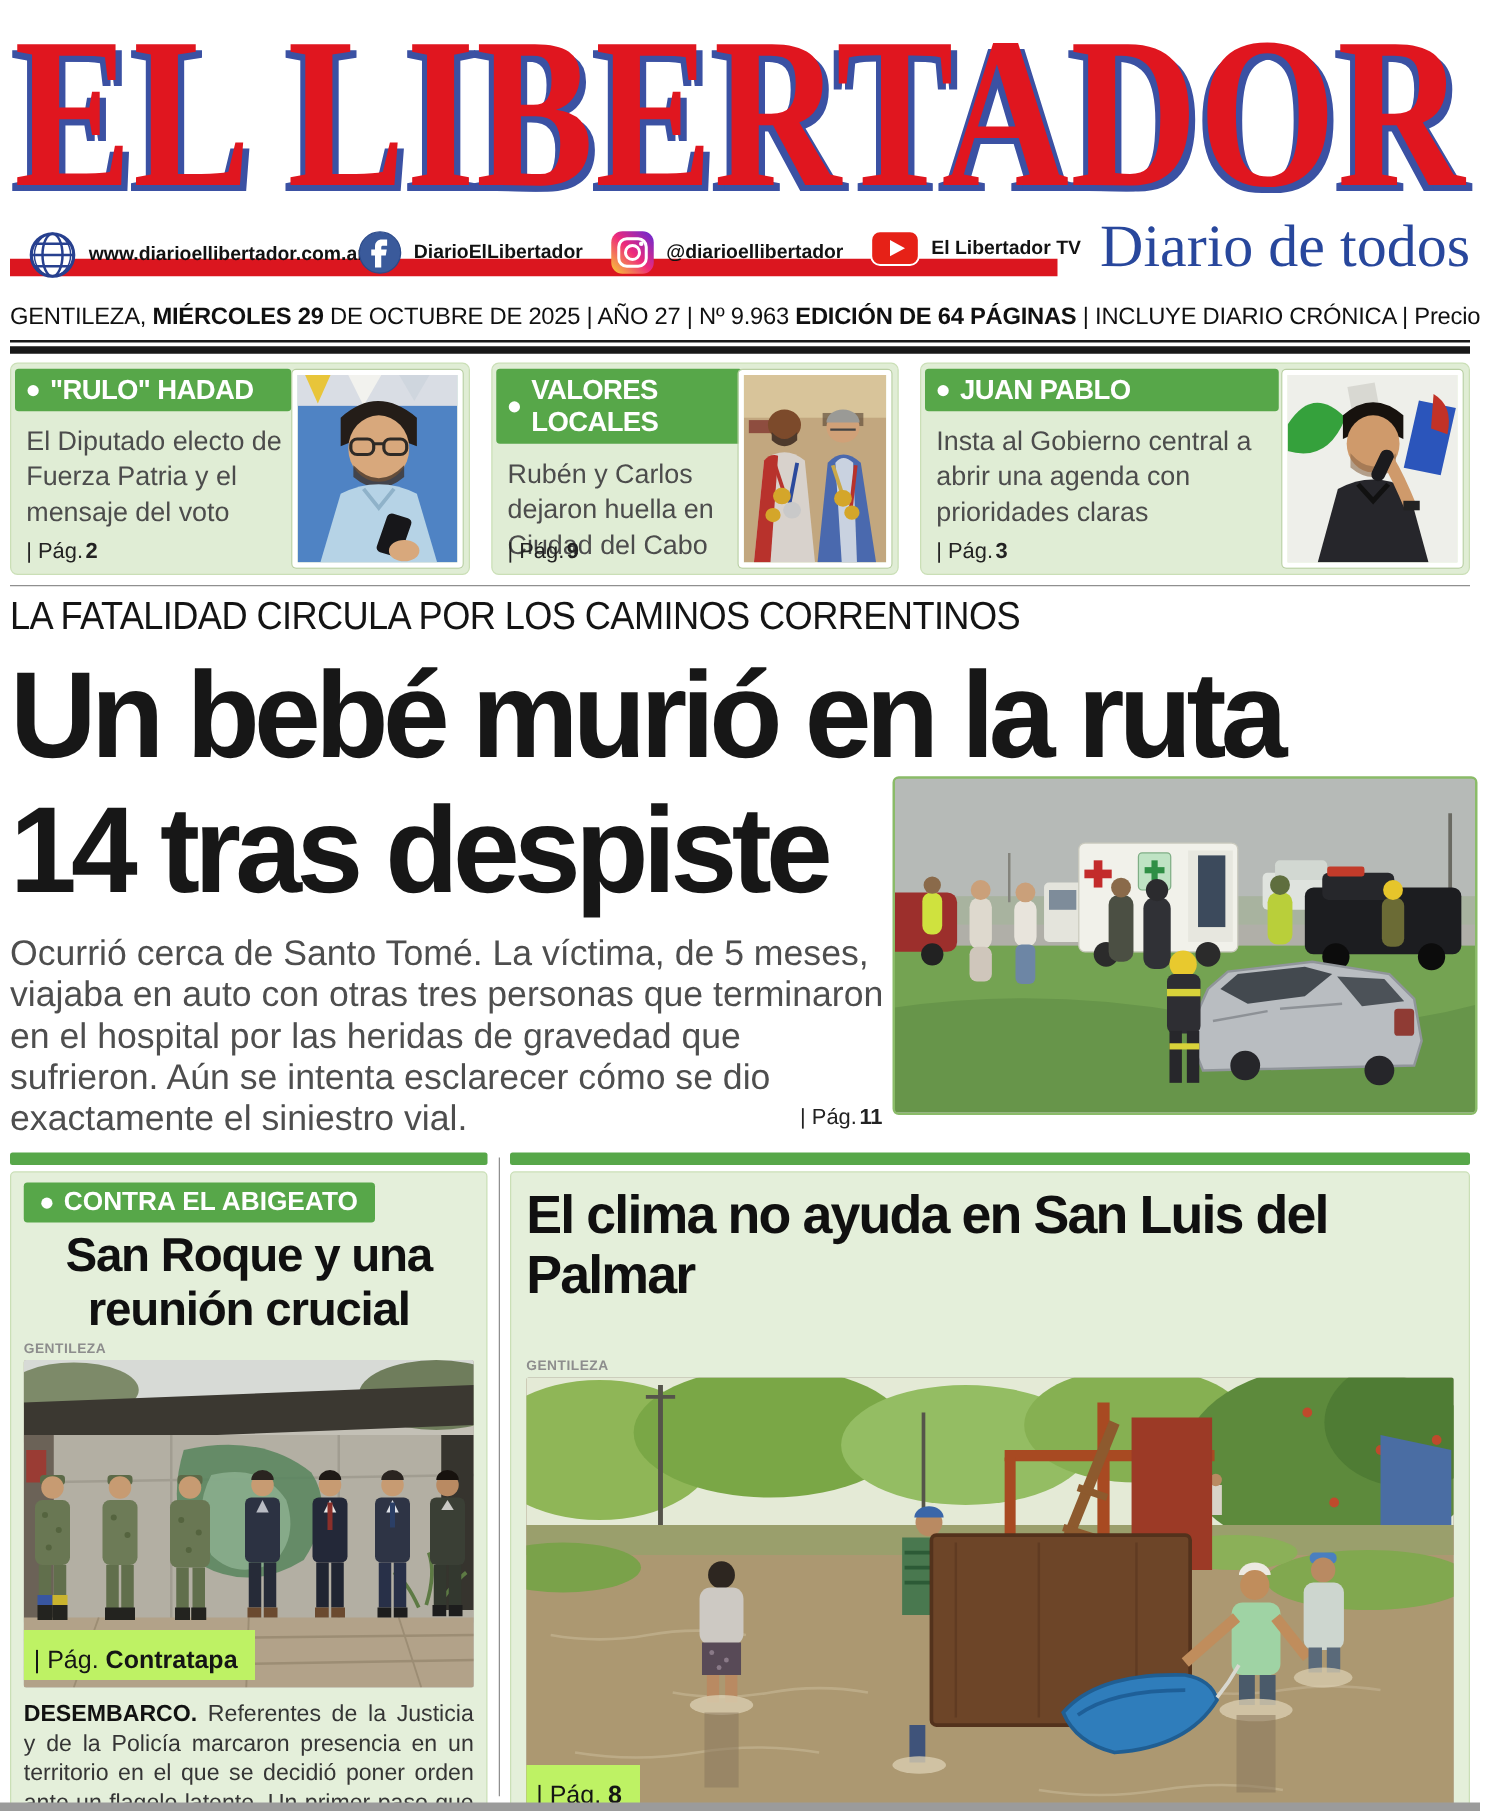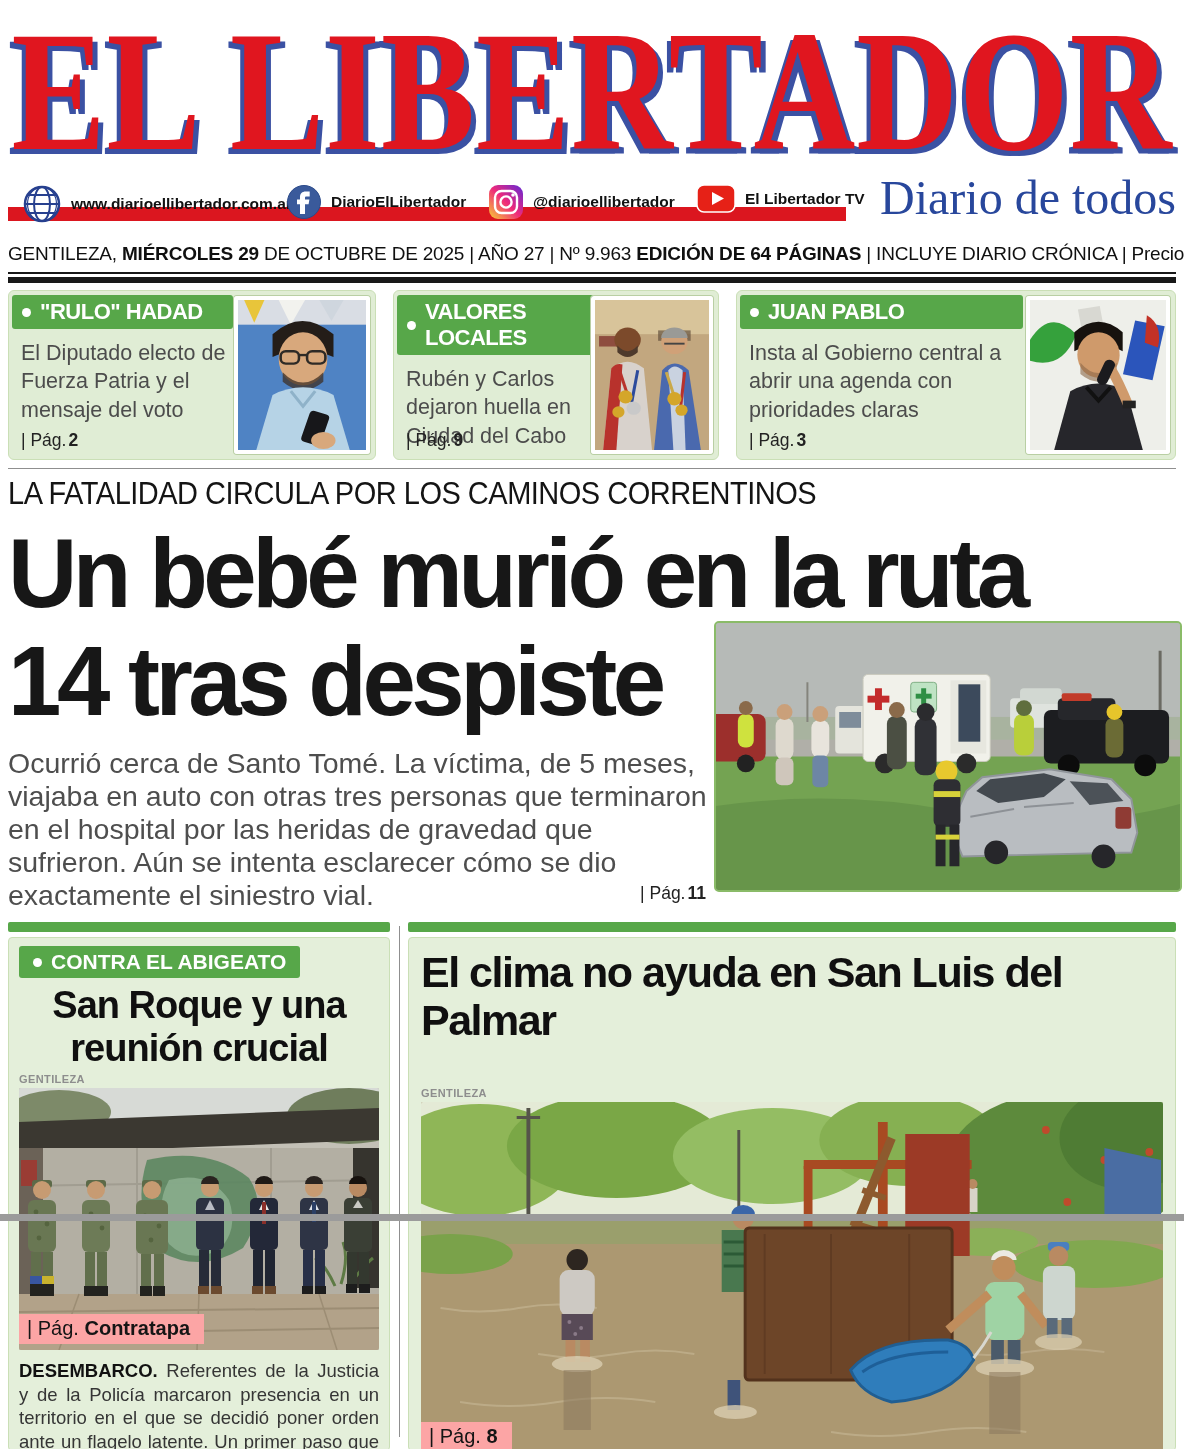--- a/index.html
+++ b/index.html
@@ -1,17 +1,17 @@
 <!DOCTYPE html>
 <html><head>
 <meta charset="utf-8">
 <style>
   html,body{margin:0;padding:0;}
   body{width:1200px;height:1449px;background:#fff;font-family:"Liberation Sans",sans-serif;overflow:hidden;}
-  .page{position:relative;padding:0 8px;width:1184px;height:1221px;box-sizing:border-box;}
+  .page{position:relative;padding:0 8px;width:1184px;height:1449px;box-sizing:border-box;}
 
   
   .logo{margin:0;padding-top:4px;height:178px;box-sizing:border-box;text-align:center;white-space:nowrap;
         font:700 141px/1 "Liberation Serif",serif;color:#e0161f;letter-spacing:1px;
         transform:scaleY(1.22);transform-origin:center top;
         text-shadow:5px 4px 0 #3b51a3,-4px 4px 0 #3b51a3;}
   .socialbar{position:relative;height:52px;margin-top:2px;}
   .redstripe{position:absolute;left:0;top:27px;width:838px;height:14px;background:#db161f;}
   .social-item{position:absolute;top:4px;display:flex;align-items:center;gap:9px;
                font-weight:700;font-size:15.5px;color:#121212;}
@@ -66,21 +66,21 @@
   .panel-left{padding:8px 10px 10px;height:514px;}
   .panel-right{padding:6px 12px 10px;height:514px;}
   .bl-header{display:inline-flex;align-items:center;gap:9px;background:#57a749;color:#fff;font-weight:700;
              font-size:21px;padding:4px 14px;border-radius:3px;}
   .bl-head{font-size:38px;line-height:43px;font-weight:700;letter-spacing:-1px;color:#101010;text-align:center;margin:6px 8px 0;}
   .credit{text-align:left;font-size:11px;font-weight:700;color:#8d8d8d;letter-spacing:.4px;margin:3px 2px 3px 0;}
   .photo-frame{position:relative;border-radius:2px;overflow:hidden;background:#b3afa3;}
   .pf-left{height:262px;}
   .pf-right{height:356px;}
   .photo-frame svg{display:block;width:100%;height:100%;}
-  .pag-overlay{position:absolute;left:0;bottom:6px;background:#fca5a5;padding:3px 14px 4px 8px;font-size:20px;color:#151515;}
+  .pag-overlay{position:absolute;left:0;bottom:6px;background:#bef264;padding:13px 14px 4px 8px;font-size:20px;color:#151515;}
   .caption{margin:9px 0 0;font-size:18.5px;line-height:23.5px;color:#353535;text-align:justify;}
   .caption b{color:#111;}
   .br-head{font-size:43px;line-height:48px;font-weight:700;letter-spacing:-1.5px;color:#101010;margin-top:4px;}
 
   .bottom-strip{position:absolute;left:0;right:0;bottom:0;height:7px;background:#9b9b9b;}
 </style>
 </head>
 <body>
 
 <div class="page">

